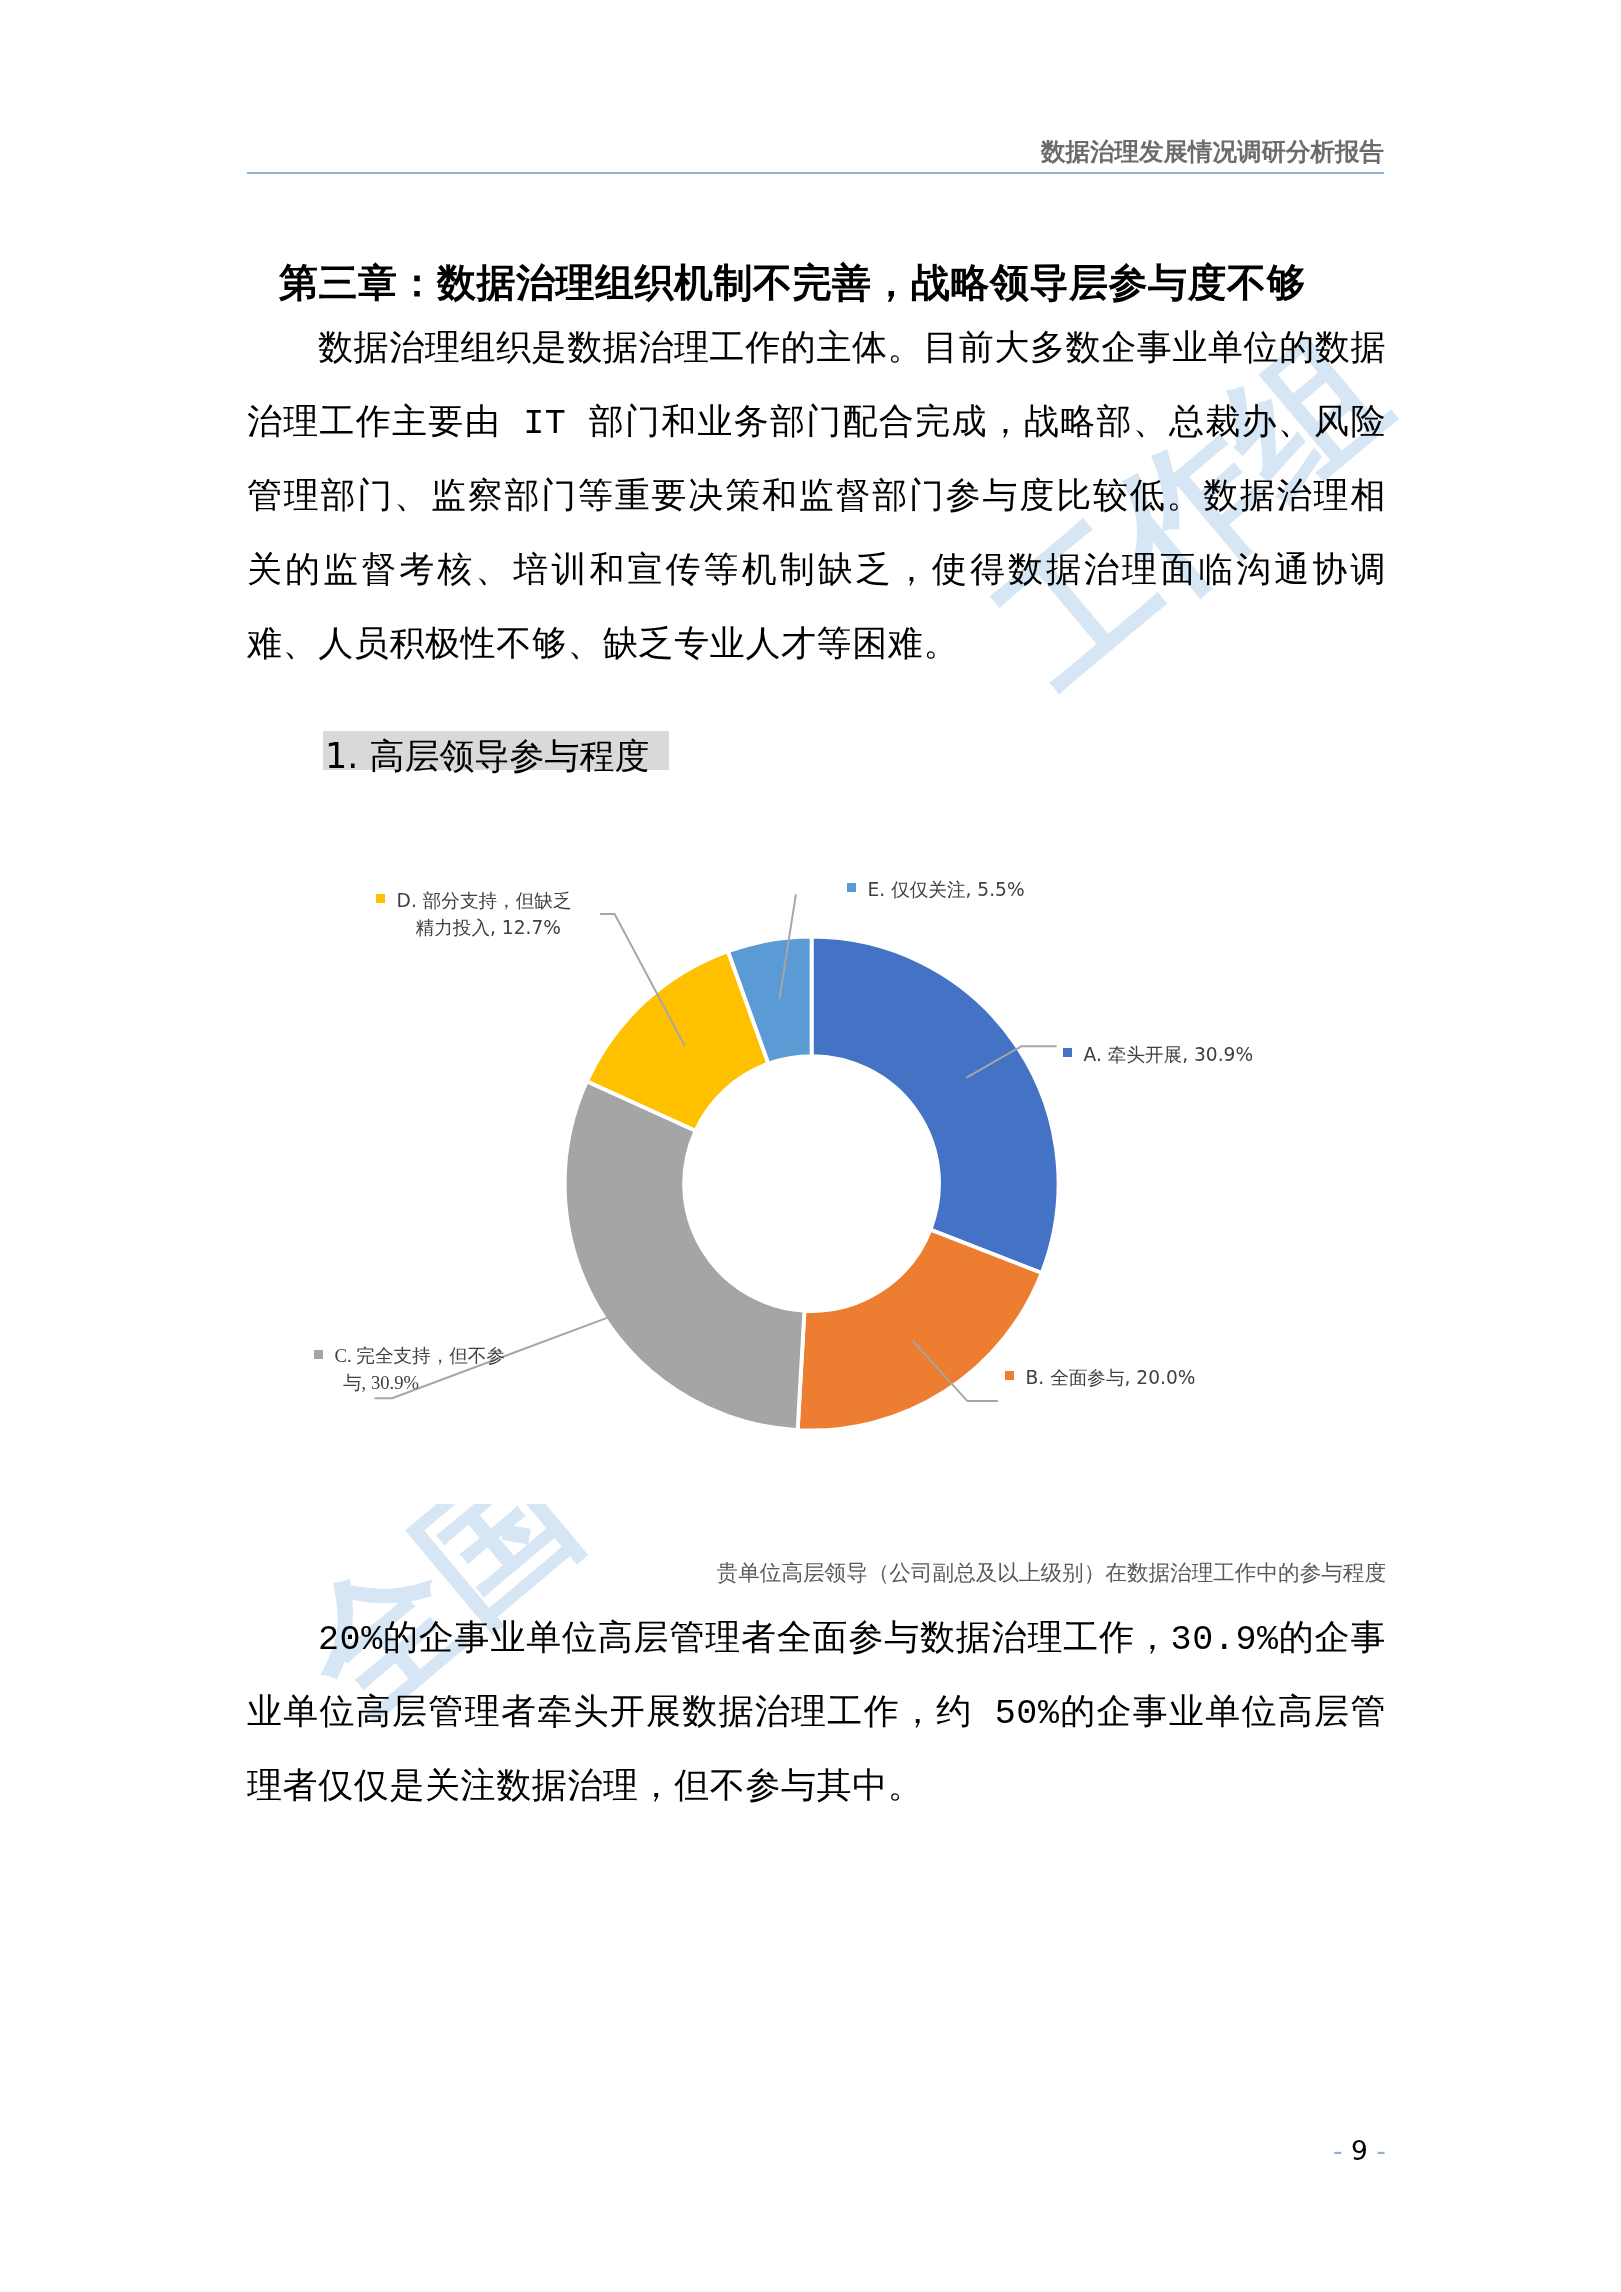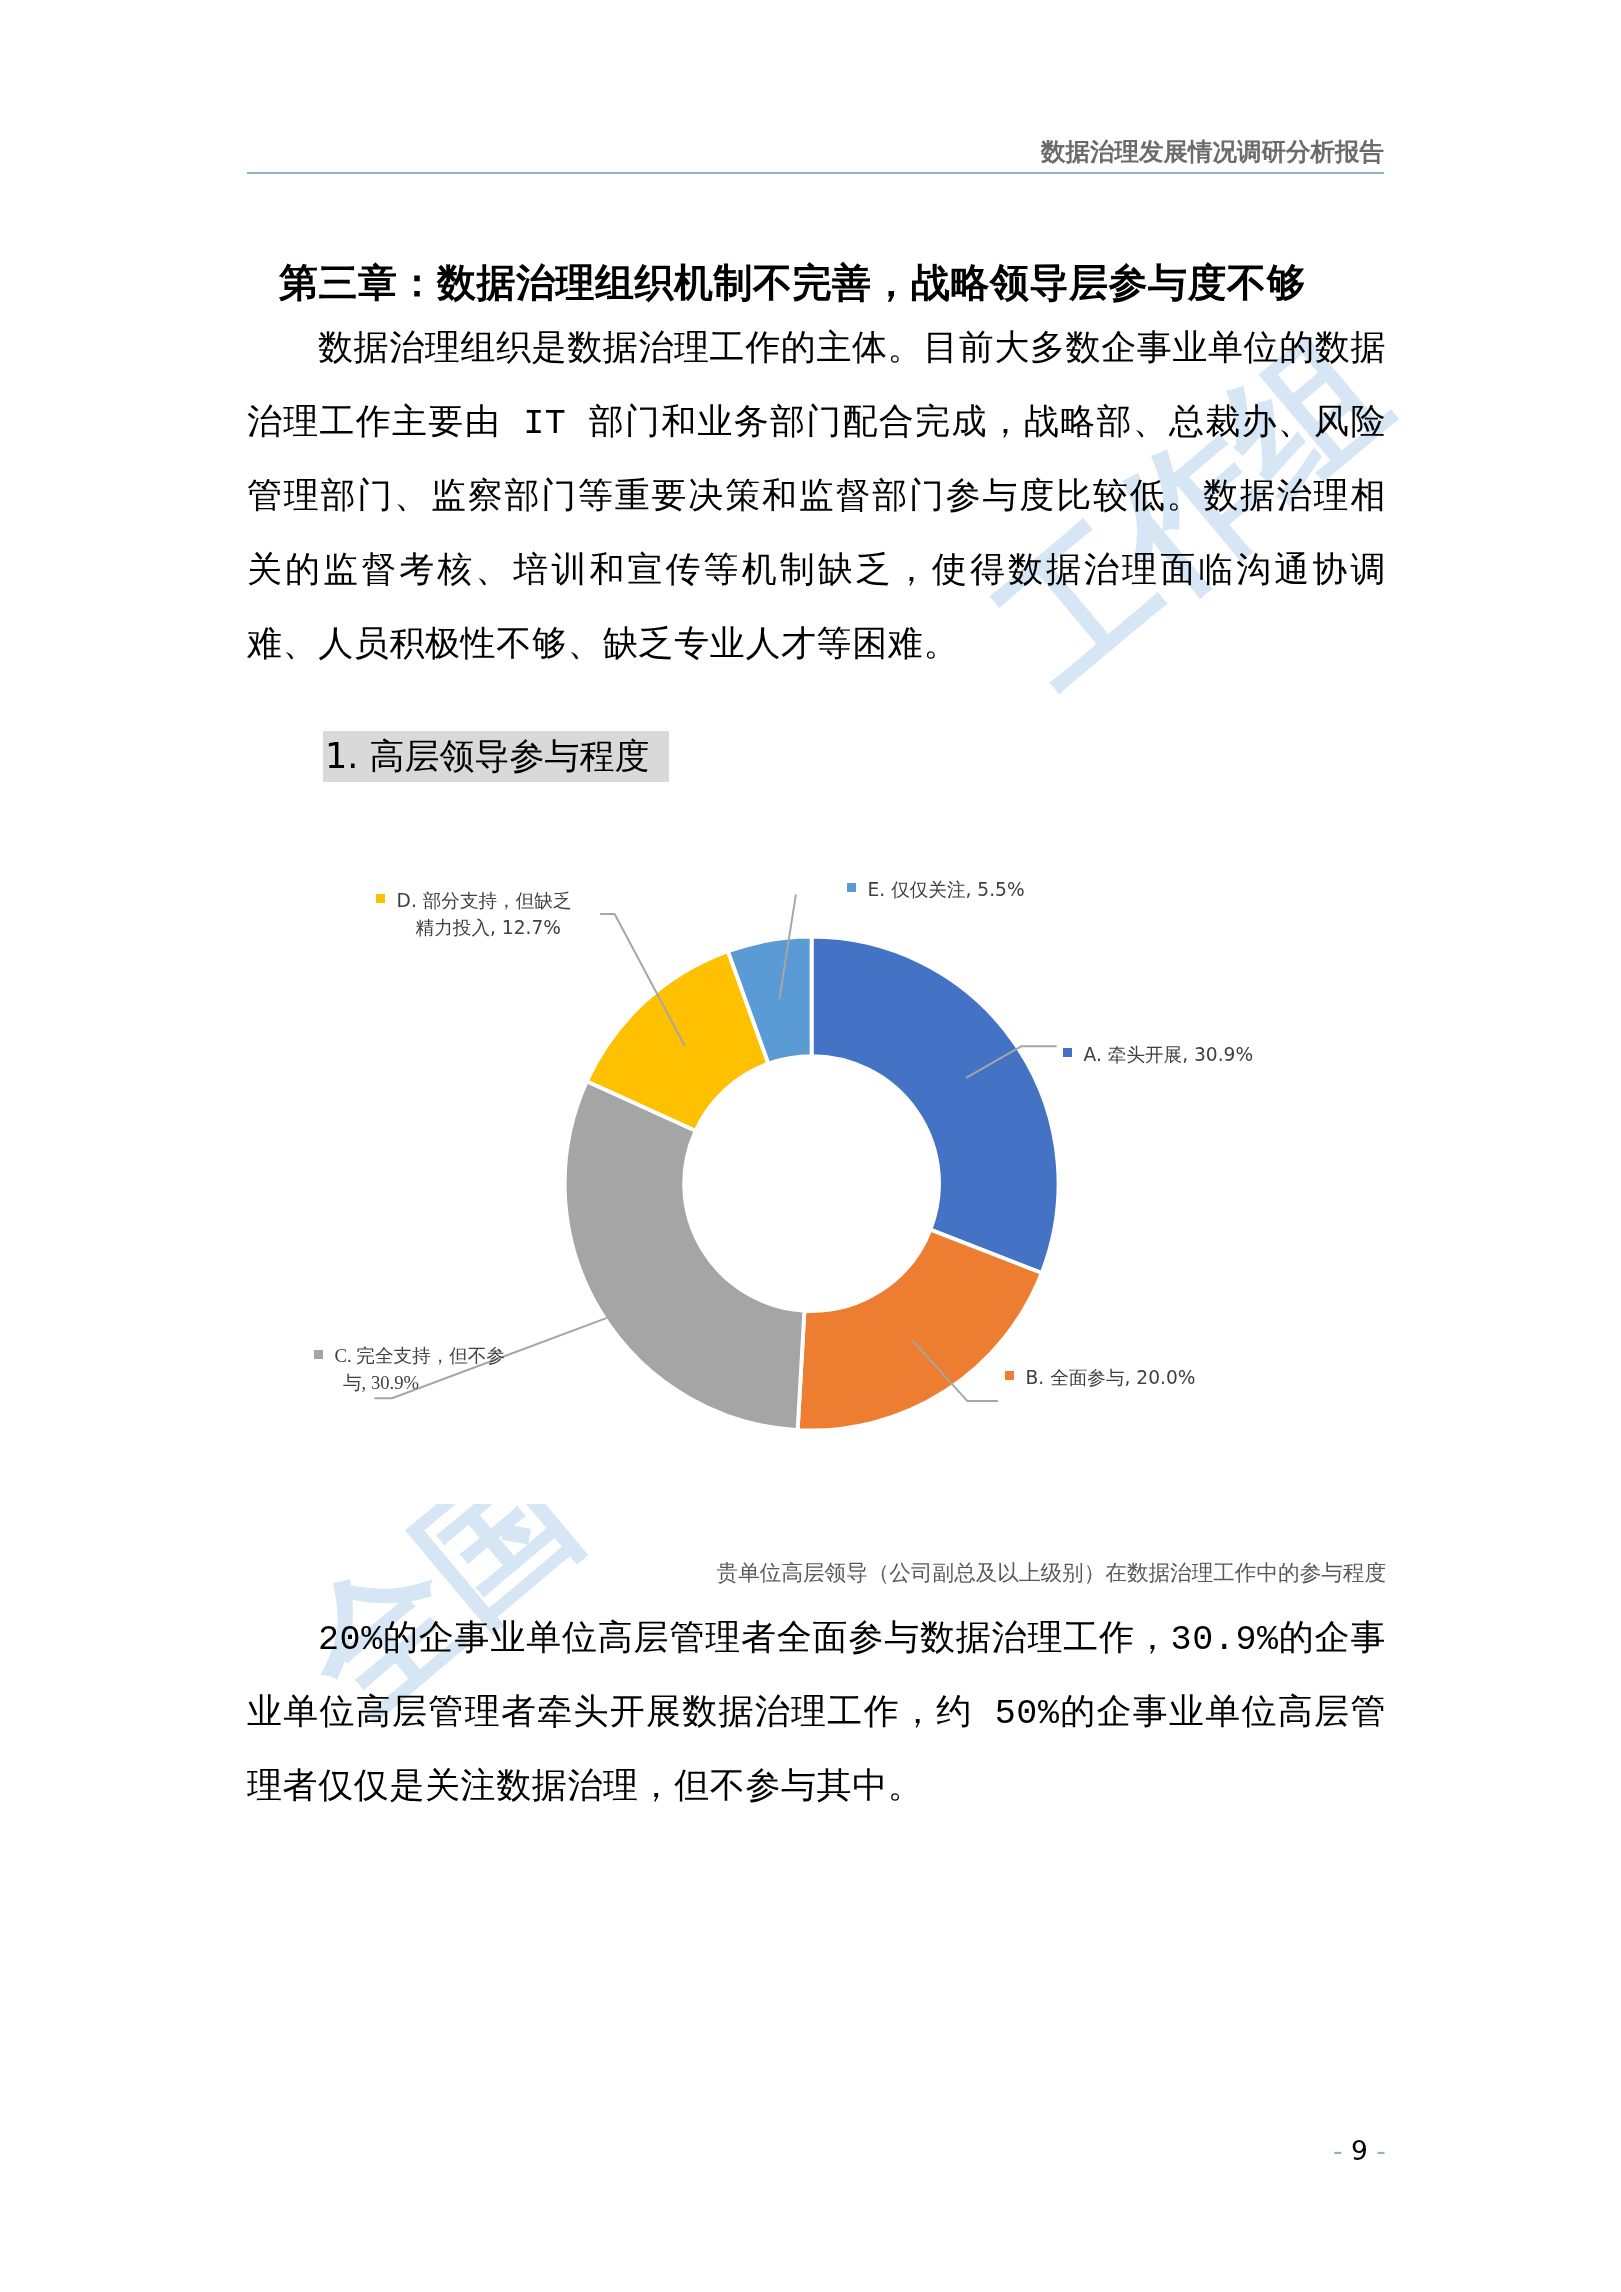--- a/index.html
+++ b/index.html
@@ -8,21 +8,21 @@
   .abs { position:absolute; }
   .running-header { left:980px; top:135px; width:404px; text-align:right;
          font-family:"DejaVu Sans","Liberation Sans",sans-serif; font-size:24.5px; color:#6b6b6b; letter-spacing:0px; white-space:nowrap;font-weight:bold; }
   .header-rule { left:247px; top:172px; width:1137px; height:2px; background:#8fb0cf; }
   .chapter-title { left:279px; top:235px; width:1108px; font-family:"DejaVu Sans","Liberation Sans",sans-serif;
          font-weight:bold; font-size:39px; letter-spacing:0.5px; white-space:nowrap;margin-top:21px; }
   .body-text { left:247px; width:1139px; font-size:35px; line-height:74px; text-align:justify;
          text-indent:71px; letter-spacing:0.6px;font-family:Liberation Mono, monospace; }
   .para1 { top:313px; }
   .para2 { top:1603px; }
-  .section-heading { left:323px; top:731px; height:51px; padding:0 19.6px 0 2px; background:#d9d9d9;
+  .section-heading { left:323px; top:731px; height:39px; padding:0 19.6px 0 2px; background:#d9d9d9;
          font-family:"DejaVu Sans","Liberation Sans",sans-serif; font-size:35px; line-height:51px; white-space:nowrap; }
   .watermark { font-family:"DejaVu Sans","Liberation Sans",sans-serif; font-weight:bold; color:#cfe2f3; opacity:0.85;
          white-space:nowrap; pointer-events:none; }
   .wm1 { left:961px; top:578px; font-size:147px; transform:rotate(-40deg); transform-origin:left top; clip-path:inset(0 0 0 0); }
   .wm2 { left:265px; top:1607px; font-size:147px; transform:rotate(-40deg); transform-origin:left top; }
   .chart-area { left:247px; top:818px; width:1139px; height:686px; background:#ffffff; }
   .chart-svg { position:absolute; left:0; top:0; }
   .chart-label { position:absolute; font-family:"DejaVu Sans","Liberation Sans",sans-serif; font-size:18.6px; color:#404040; white-space:nowrap; line-height:27.4px; }
   .legend-swatch { display:inline-block; width:8.8px; height:8.8px; margin-right:11.8px; vertical-align:middle; position:relative; top:-2.9px; }
   .caption { left:247px; top:1558px; width:1139px; text-align:right; font-family:"DejaVu Sans","Liberation Sans",sans-serif;

